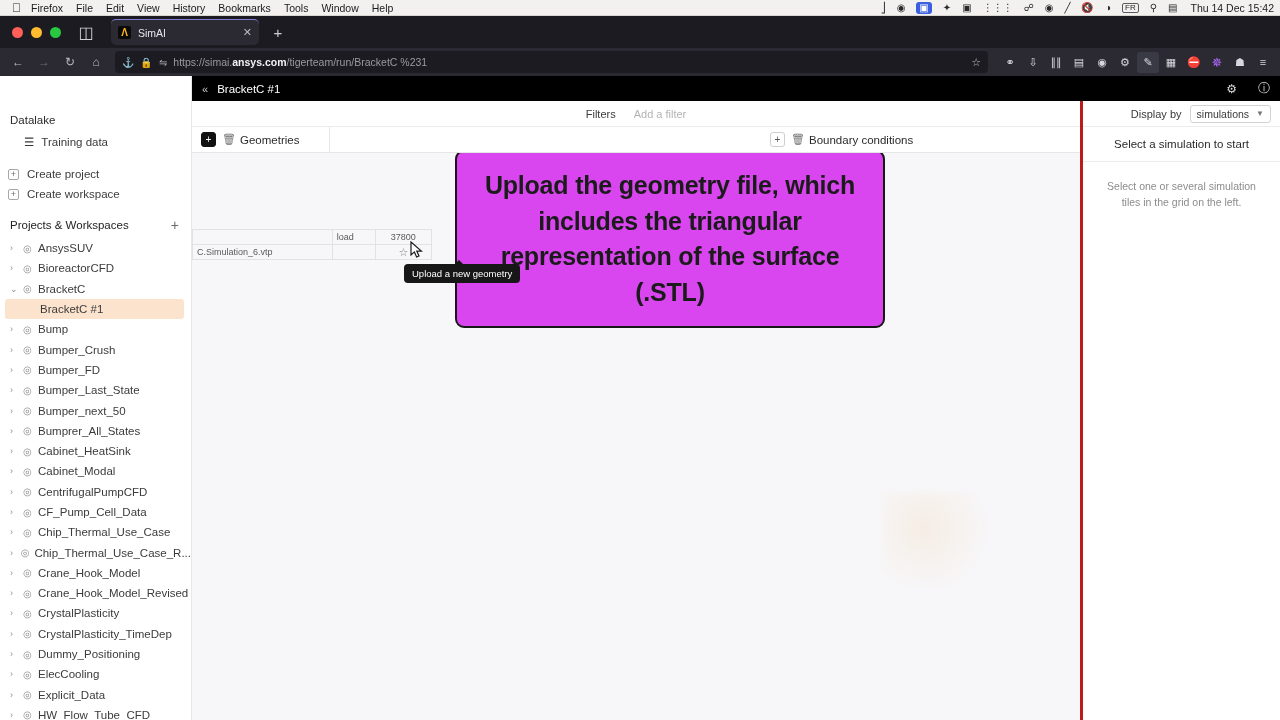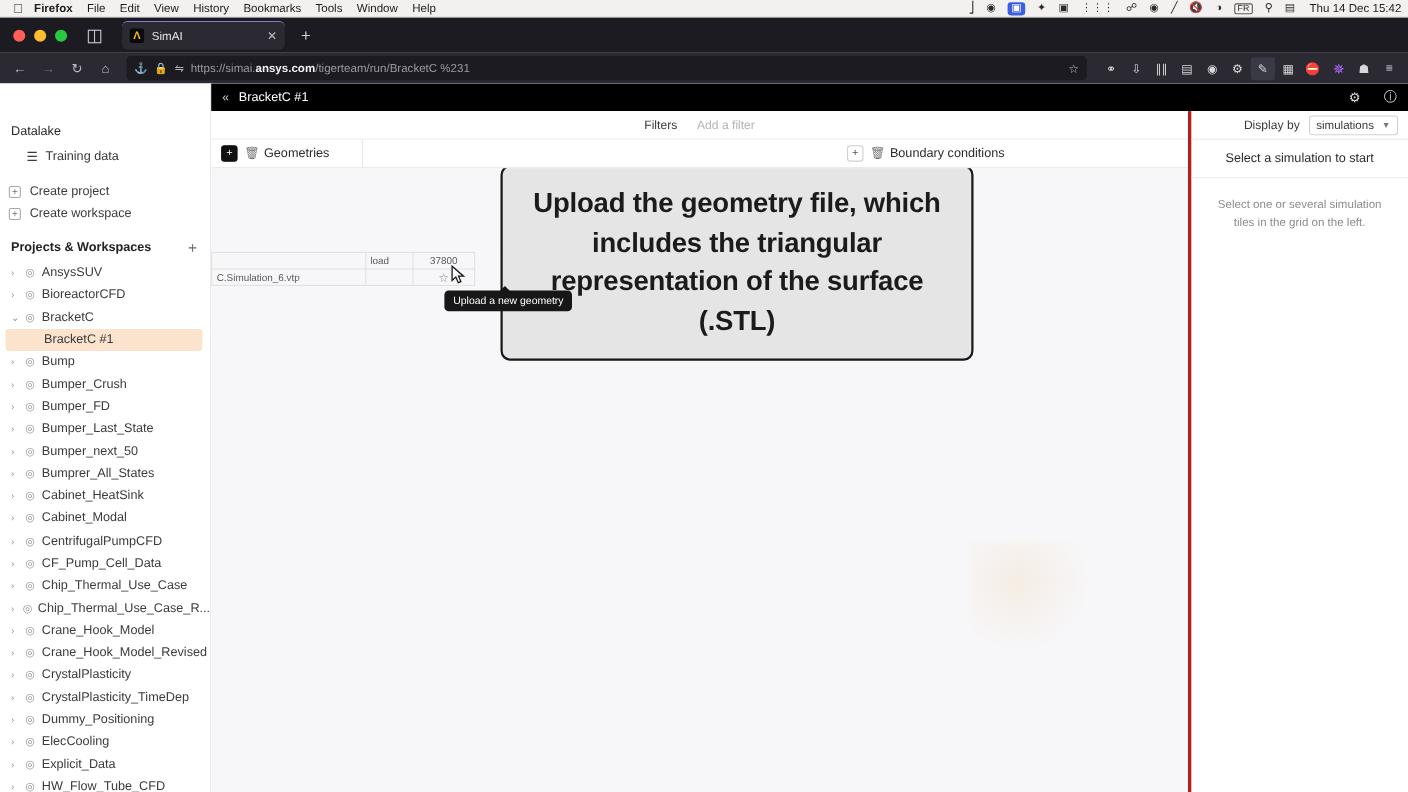--- a/index.html
+++ b/index.html
@@ -15,21 +15,21 @@
   .macbar {
     height: 16px; width: 100%;
     background: #f3f1ef;
     display: flex; align-items: center;
     font-size: 10.5px; color: #1c1c1e;
     padding: 0 6px;
     border-bottom: 0.5px solid #d9d6d2;
   }
   .macbar .apple { font-size: 12px; margin: 0 10px 0 6px; line-height: 1; }
   .macbar .mitem { margin-right: 13px; white-space: nowrap; }
-  .macbar .mitem.bold { font-weight: bold; }
+  .macbar .mitem.bold { font-weight: normal; }
   .macbar .spacer { flex: 1; }
   .macbar .sicon {
     margin-right: 11px; font-size: 10px; line-height: 1;
     display: inline-flex; align-items: center; justify-content: center;
     color: #2a2a2c;
   }
   .macbar .sicon.boxed {
     background: #3b5fe0; color: #fff;
     border-radius: 3px; padding: 1px 3px;
   }
@@ -116,21 +116,21 @@
   }
   .boxplus {
     width: 11px; height: 11px; border: 1px solid #a8a8a8; border-radius: 2px;
     display: inline-flex; align-items: center; justify-content: center;
     font-size: 9px; line-height: 1; color: #6d6d6d;
   }
   .sb-section {
     display: flex; align-items: center; justify-content: space-between;
     padding: 14px 12px 6px 10px;
   }
-  .sb-section .t { font-size: 11.5px; font-weight: bold; color: #222; }
+  .sb-section .t { font-size: 11.5px; font-weight: normal; color: #222; }
   .sb-section .plus { font-size: 14px; color: #6a6a6a; line-height: 1; }
   .proj {
     display: flex; align-items: center; gap: 5px;
     font-size: 11.5px; color: #3b3b3b; height: 20.3px;
     padding-left: 10px; white-space: nowrap;
   }
   .proj .chev { color: #8d8d8d; font-size: 9px; width: 8px; display:inline-block; }
   .proj .gico { color: #8d8d8d; font-size: 10px; width: 10px; display:inline-block; }
   .proj.active-child {
     background: #fbe3cd; color: #3b3b3b; padding-left: 35px; border-radius: 3px;
@@ -194,21 +194,21 @@
 
   
   .bannerwrap { flex: 1; position: relative; background: #f7f6f8; overflow: hidden; }
   .watermark {
     position: absolute; left: 690px; top: 340px; width: 110px; height: 100px;
     background: radial-gradient(circle at 40% 35%, rgba(240,170,60,0.10), rgba(240,170,60,0) 68%);
     filter: blur(2px);
   }
   .banner {
     position: absolute; left: 263px; top: -3px;
-    width: 430px; background: #e5e5e5;
+    width: 430px; background: #d946ef;
     border: 2px solid #171717; border-radius: 9px;
     padding: 16px 18px; text-align: center;
     font-size: 25px; font-weight: bold; line-height: 1.42;
     color: #1b1b1b; letter-spacing: -0.2px;
   }
 
   
   .rightpanel {
     width: 200px; min-width: 200px; border-left: 3px solid #b91c1c;
     display: flex; flex-direction: column; background: #fff;

